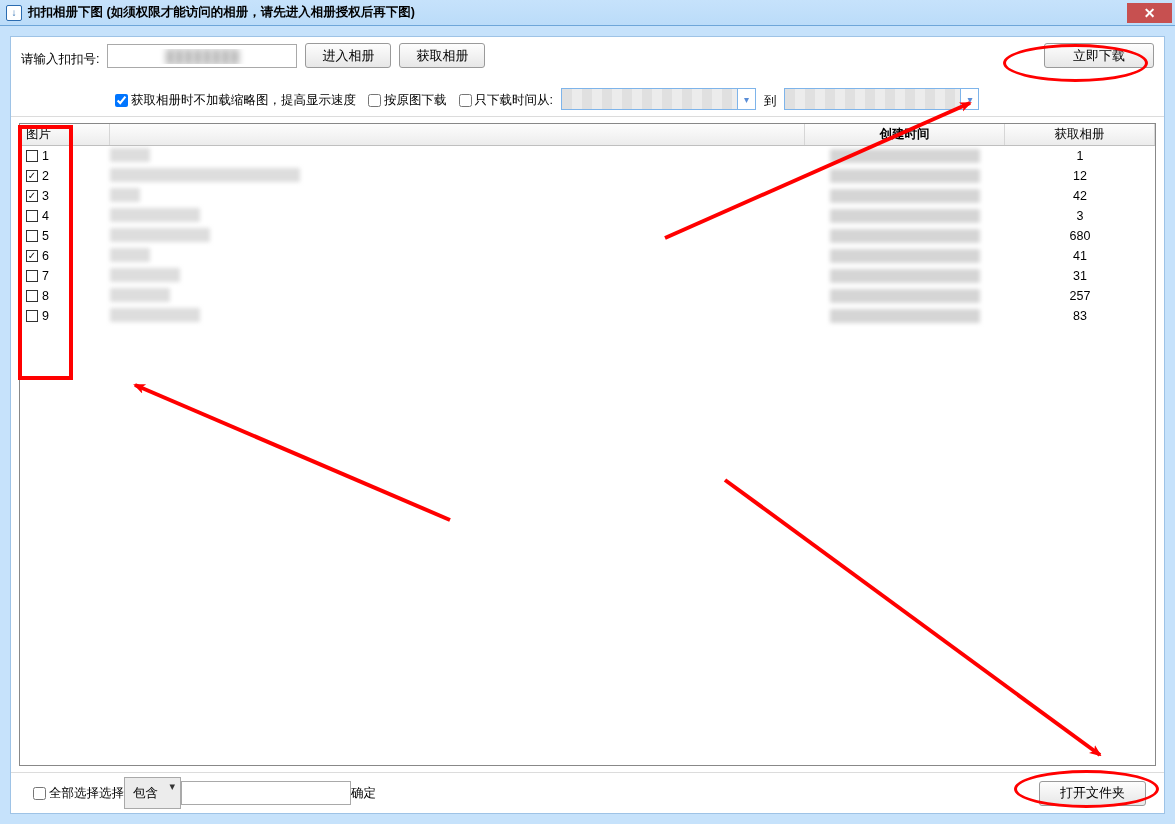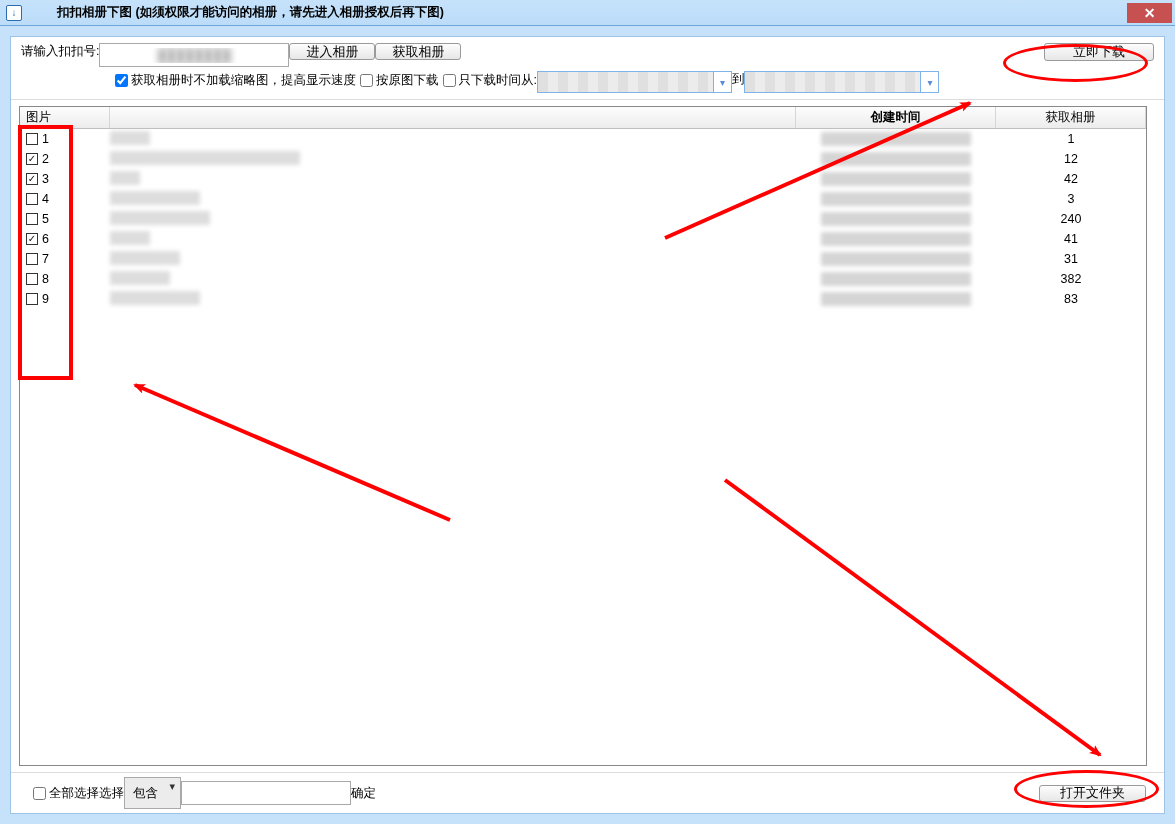--- a/index.html
+++ b/index.html
@@ -24,21 +24,21 @@
   }
   .titlebar .app-icon {
     width:16px; height:16px;
     margin: 0 6px 0 6px;
     background:#fff;
     border:1px solid #2b6cb0;
     border-radius:2px;
     display:flex; align-items:center; justify-content:center;
     font-size:10px; color:#2b6cb0; font-weight:bold;
   }
-  .titlebar .title-text { flex:0 0 auto;margin-left:29px; }
+  .titlebar .title-text { flex:0 0 auto; }
   .titlebar .spacer { flex:1; }
   .titlebar .close-btn {
     width:45px; height:20px;
     background:#c75050;
     color:#fff;
     display:flex; align-items:center; justify-content:center;
     font-size:14px;
     margin-right:3px;
     cursor:pointer;
   }
@@ -55,33 +55,33 @@
     width:100%; height:100%;
     display:flex; flex-direction:column;
   }
 
   
   .toolbar {
     flex:0 0 auto;
     padding:6px 10px;
     border-bottom:1px solid #dcdcdc;
   }
-  .row { display:flex; align-items:flex-start; flex-wrap:nowrap; }
-  .row + .row { margin-top:4px; }
+  .row { display:flex; align-items:flex-end; flex-wrap:nowrap; gap:8px; }
+  .row + .row { margin-top:20px; }
   .label { white-space:nowrap; }
   .text-input {
     height:24px;
     border:1px solid #a9a9a9;
     padding:0 6px;
     background:#fff;
     font-size:13px;
   }
   .text-input.id-input { width:190px; text-align:center; }
   .btn {
-    height:17px;
+    height:25px;
     padding:0 16px;
     background:linear-gradient(#fdfdfd,#e7e7e7);
     border:1px solid #9a9a9a;
     border-radius:3px;
     cursor:pointer;
     font-size:13px;
     display:flex; align-items:center; justify-content:center;
     white-space:nowrap;
   }
 
@@ -106,21 +106,21 @@
     width:18px; height:100%;
     border-left:1px solid #7eb4ea;
     display:flex;align-items:center;justify-content:center;
     font-size:10px; color:#5a8dd6;
   }
 
   
   .listview-wrap {
     flex:1 1 auto;
     border:1px solid #888;
-    margin:6px 17px 6px 8px;
+    margin:6px 8px 6px 8px;
     overflow:hidden;
     position:relative;
     background:#3b82f6;
   }
   .lv-header {
     position:absolute; left:0; right:0; top:0; height:22px;
     display:flex;
     background:linear-gradient(#fdfdfd,#ececec);
     border-bottom:1px solid #bfbfbf;
     font-size:12.5px;
@@ -302,21 +302,21 @@
           </div>
           <div class="lv-row">
             <div class="c0">
               <span class="rowchk"></span>
               <span>5</span>
             </div>
             <div class="c1"><span class="blur-text-a" style="width: 100px;"></span></div>
             <div class="c2">
               <span class="blur-date"></span>
             </div>
-            <div class="c3">240</div>
+            <div class="c3">680</div>
           </div>
           <div class="lv-row">
             <div class="c0">
               <span class="rowchk">✓</span>
               <span>6</span>
             </div>
             <div class="c1"><span class="blur-text-a" style="width: 40px;"></span></div>
             <div class="c2">
               <span class="blur-date"></span>
             </div>
@@ -335,21 +335,21 @@
           </div>
           <div class="lv-row">
             <div class="c0">
               <span class="rowchk"></span>
               <span>8</span>
             </div>
             <div class="c1"><span class="blur-text-a" style="width: 60px;"></span></div>
             <div class="c2">
               <span class="blur-date"></span>
             </div>
-            <div class="c3">382</div>
+            <div class="c3">257</div>
           </div>
           <div class="lv-row">
             <div class="c0">
               <span class="rowchk"></span>
               <span>9</span>
             </div>
             <div class="c1"><span class="blur-text-a" style="width: 90px;"></span></div>
             <div class="c2">
               <span class="blur-date"></span>
             </div>

